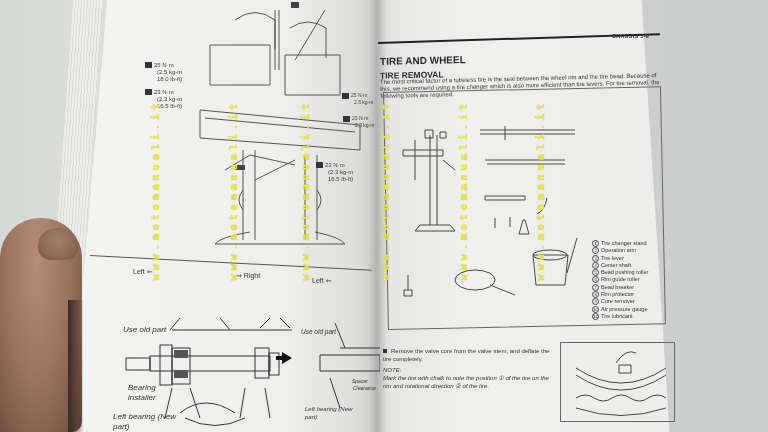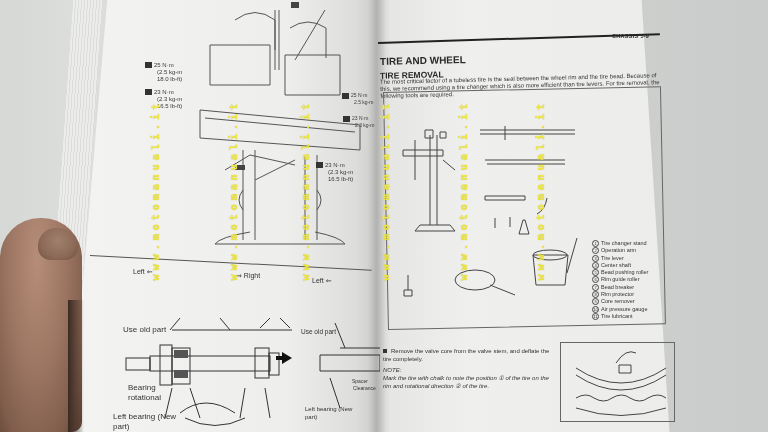--- a/index.html
+++ b/index.html
@@ -35,21 +35,21 @@
   }
   .torque {
     position: absolute; font-size: 6px; line-height: 7px; color: #3a3a3a;
   }
   .torque .tq-icon {
     display: inline-block; width: 7px; height: 6px; background: #333; margin-right: 2px; vertical-align: middle;
   }
   .torque .tq-sub { padding-left: 12px; }
   .dir-label { position: absolute; font-size: 7px; color: #333; }
   .divider-line { position: absolute; height: 1px; background: #555; }
-  .caption { position: absolute; font-size: 8px; line-height: 10px; color: #333; }
+  .caption { position: absolute; font-size: 8px; line-height: 10px; color: #333; font-style: italic; }
   .arrow-right {
     position: absolute; left: 282px; top: 352px; width: 0; height: 0;
     border-top: 6px solid transparent; border-bottom: 6px solid transparent; border-left: 10px solid #111;
   }
   .arrow-right::before {
     content: ""; position: absolute; left: -16px; top: -2px; width: 7px; height: 4px; background: #111;
   }
   
   .header-small { position: absolute; left: 612px; top: 33px; font-size: 5.5px; font-weight: bold; letter-spacing: .3px; }
   .header-rule { position: absolute; left: 378px; top: 42px; width: 282px; height: 1.5px; background: #222; transform: rotate(-1.8deg); transform-origin: left; }
@@ -168,21 +168,21 @@
   </g>
   <g fill="#555">
     <rect x="64" y="32" width="14" height="8"></rect>
     <rect x="64" y="52" width="14" height="8"></rect>
   </g>
 </svg>
 <div class="arrow-right"></div>
 
 <div class="caption" style="left:123px;top:325px">Use old part</div>
 <div class="caption" style="left:128px;top:383px;width:50px">
-  <span>Bearing rotational</span>
+  <span>Bearing installer</span>
 </div>
 <div class="caption" style="left:113px;top:412px;width:80px">
   <span>Left bearing (New part)</span>
 </div>
 <div class="caption" style="left:301px;top:327px;font-size:6.5px">Use old part</div>
 <div class="caption" style="left:352px;top:376px;font-size:5px">Spacer</div>
 <div class="caption" style="left:353px;top:383px;font-size:5px">Clearance</div>
 <div class="caption" style="left:305px;top:405px;width:50px;font-size:6px;line-height:8px">
   <span>Left bearing (New part)</span>
 </div>

